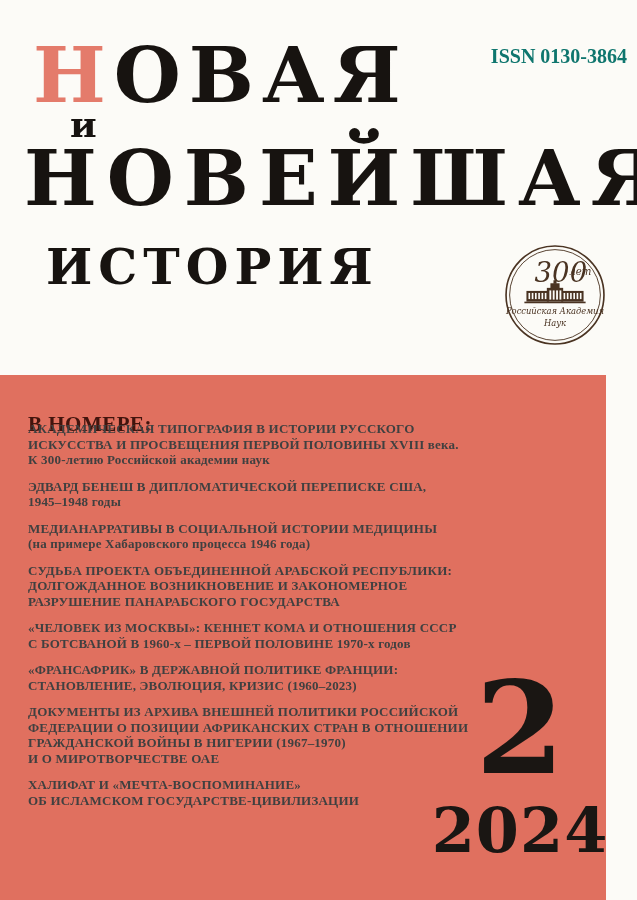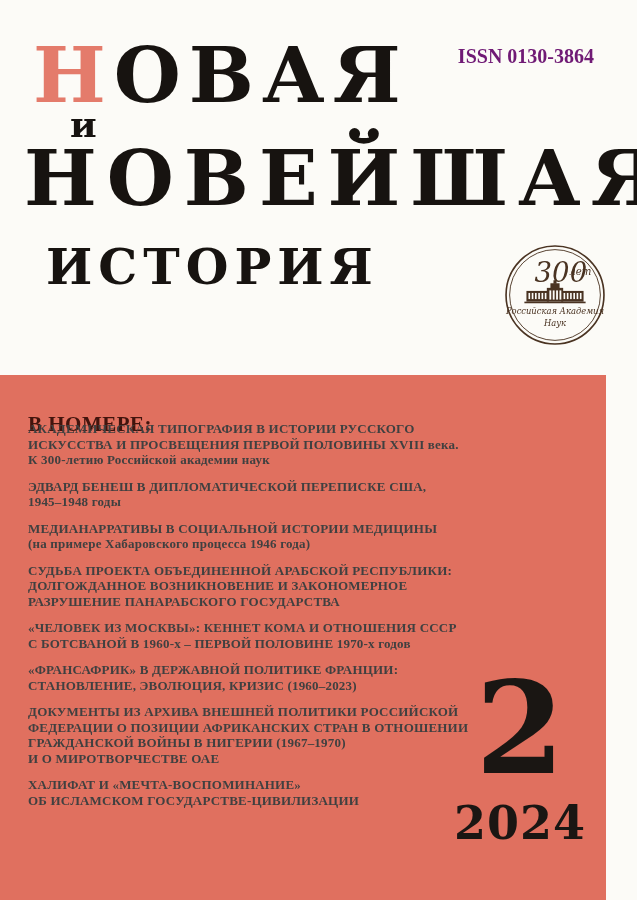--- a/index.html
+++ b/index.html
@@ -1,21 +1,21 @@
 <!DOCTYPE html>
 <html><head>
 <meta charset="utf-8">
 <style>
   html,body{margin:0;padding:0;}
   body{width:637px;height:900px;background:#e9e7e2;font-family:"Liberation Serif",serif;}
   .cover{position:relative;width:637px;height:900px;background:#FCFBF7;overflow:hidden;}
 
   
-  .issn{position:absolute;top:45px;right:43px;font-family:"Liberation Serif",serif;
-        font-weight:700;font-size:20px;color:#701a75;letter-spacing:0px;margin-left:32px;}
+  .issn{position:absolute;top:45px;right:10px;font-family:"Liberation Serif",serif;
+        font-weight:700;font-size:20px;color:#0f766e;letter-spacing:0px;margin-left:32px;}
 
   
   .title-line{position:absolute;font-family:"DejaVu Serif",serif;font-weight:700;
               color:#171310;line-height:1;white-space:nowrap;}
   .t-line1{left:33px;top:37px;font-size:77px;letter-spacing:8px;}
   .t-line1 .red{color:#E47B6B;}
   .t-line2{left:70px;top:106px;font-size:36px;letter-spacing:0;}
   .t-line3{left:24px;top:140px;font-size:77px;letter-spacing:10px;}
   .t-line4{left:46px;top:243px;font-size:49px;letter-spacing:6px;}
 
@@ -31,21 +31,21 @@
   .toc-header{position:absolute;left:28px;top:412px;font-family:"Liberation Serif",serif;
               font-weight:700;font-size:21px;color:#42140D;letter-spacing:0.5px;}
   .toc-list{position:absolute;left:28px;top:421px;width:560px;}
   .toc-item{margin:0 0 11px 0;font-family:"Liberation Serif",serif;font-weight:700;
             font-size:13px;line-height:15.5px;color:#404040;white-space:pre-line;letter-spacing:0.2px;}
 
   
   .issue-block{position:absolute;left:430px;top:668px;width:180px;text-align:center;
                font-family:"DejaVu Serif",serif;font-weight:700;color:#1A1613;}
   .issue-number{font-size:128px;line-height:0.95;}
-  .issue-year{font-size:46px;line-height:1;margin-top:10px;letter-spacing:1px;}
+  .issue-year{font-size:62px;line-height:1;margin-top:10px;letter-spacing:1px;}
 </style>
 </head>
 <body>
 
 <div class="cover">
 
   <div class="issn">ISSN 0130-3864</div>
 
   <div class="title-line t-line1"><span class="red">Н</span><span>ОВАЯ</span></div>
 

